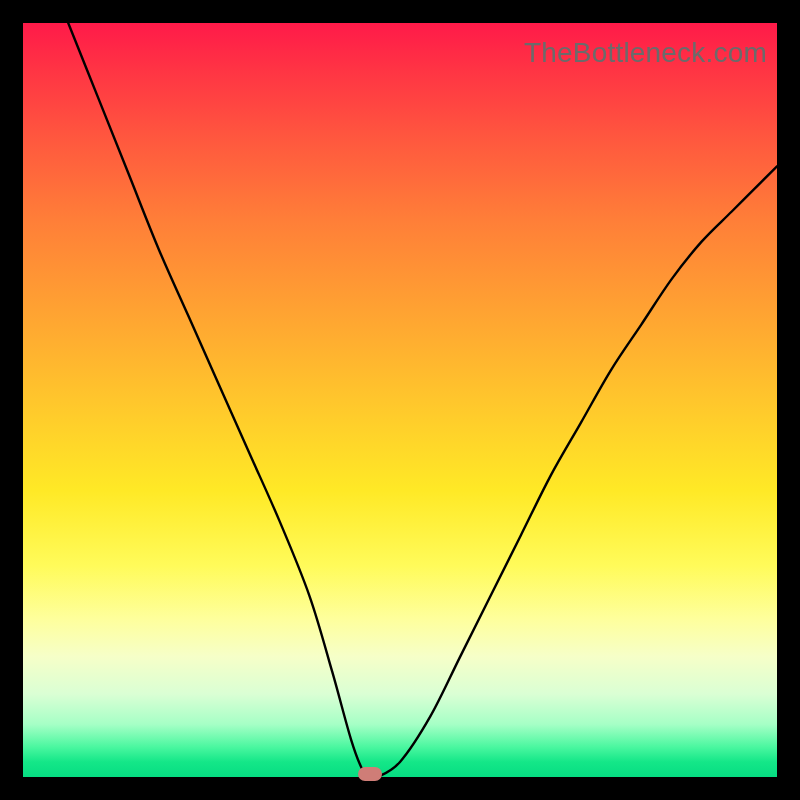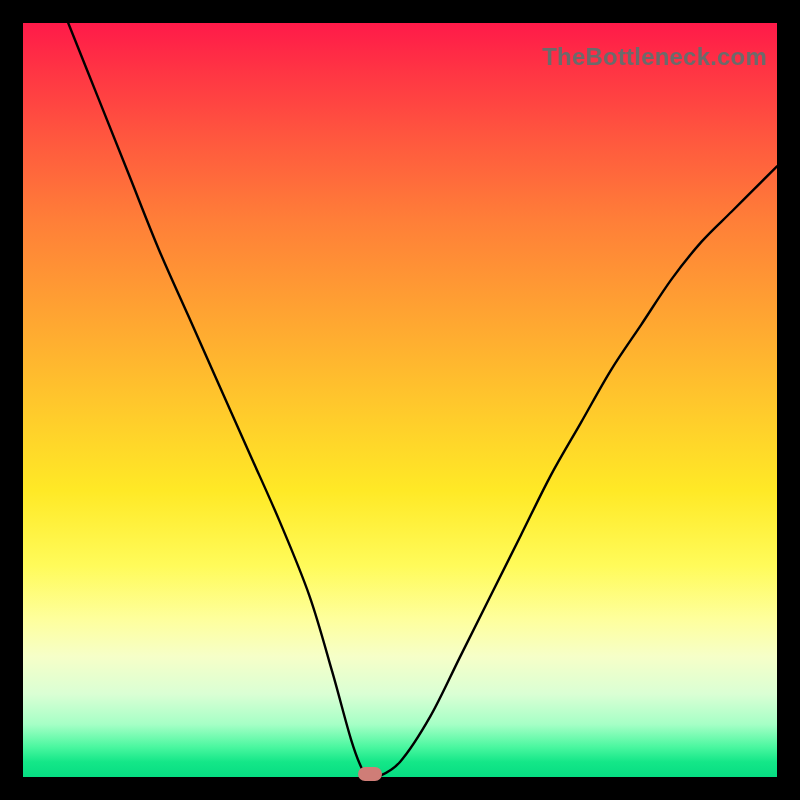--- a/index.html
+++ b/index.html
@@ -34,24 +34,24 @@
       #feff9c 79%,
       #f6ffc8 84%,
       #daffd4 89%,
       #a6ffc6 93%,
       #4bf7a0 96%,
       #14e788 98%,
       #06dd82 100%);
   }
   .watermark {
     position: absolute;
-    top: 20px;
+    top: 14px;
     right: 10px;
-    font-size: 24px;
-    font-weight: 700;
+    font-size: 28px;
+    font-weight: 400;
     color: #6b6b6b;
     letter-spacing: 0.2px;
   }
   svg.curve {
     position: absolute;
     left: 0;
     top: 0;
     width: 754px;
     height: 754px;
   }

